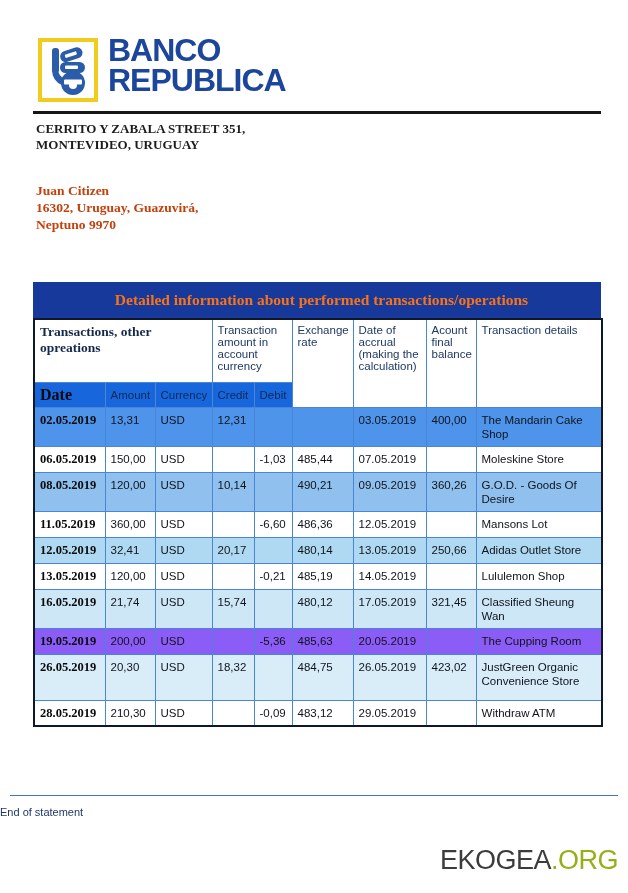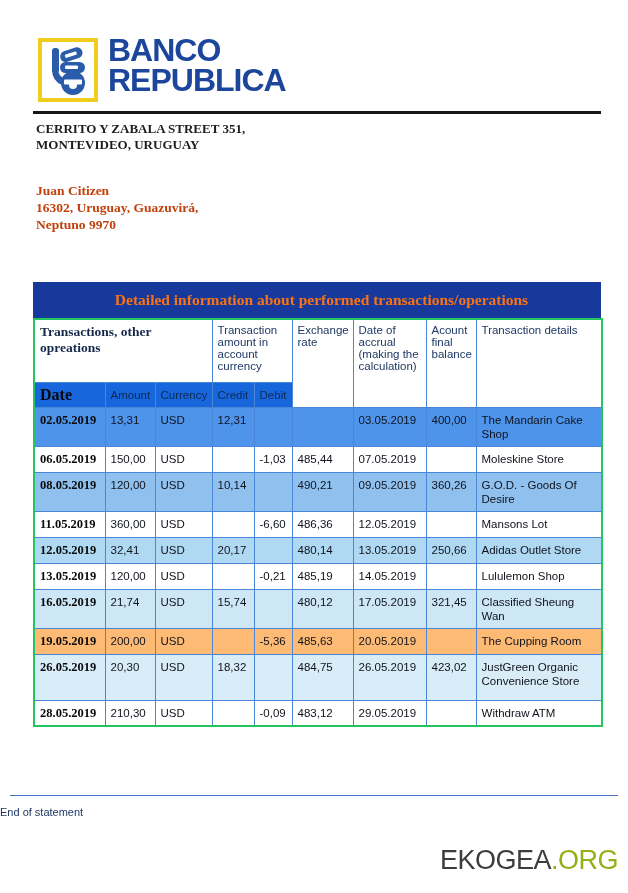--- a/index.html
+++ b/index.html
@@ -34,21 +34,21 @@
   
   .stmt { position:absolute; left:33px; top:282px; width:568px; }
   .stmt-title {
     height:36px; line-height:36px; padding-left:9px; box-sizing:border-box;
     color:#f97316; font-family:"Liberation Serif", serif; font-weight:bold;
     font-size:15.5px;
     text-align:center;
   }
   table.stmt-table { border-collapse:collapse; width:568px; table-layout:fixed; }
   .stmt-table th, .stmt-table td { border:1.5px solid #4A86D8; box-sizing:border-box; }
-  .stmt-table { border:2px solid #22c55e; }
+  .stmt-table { border:2px solid #0f172a; }
   .stmt-table th {
     background:transparent; color:#1F3864; font-weight:normal;
     font-size:11.5px; text-align:left; vertical-align:top; padding:4px 5px;
   }
   tr.hdr-1 { height:63px; background:#ffffff; }
   th.group-main {
     font-family:"Liberation Serif", serif; font-weight:bold;
     font-size:13.5px; color:#14294A;
   }
   tr.hdr-2 { height:20px; }
@@ -223,21 +223,21 @@
           <td class="c-date">16.05.2019</td>
           <td>21,74</td>
           <td>USD</td>
           <td>15,74</td>
           <td></td>
           <td>480,12</td>
           <td>17.05.2019</td>
           <td>321,45</td>
           <td>Classified Sheung Wan</td>
         </tr>
-        <tr class="row-std" style="background-color: #fdba74; padding-left: 6px;">
+        <tr class="row-std" style="background-color: #8b5cf6; padding-left: 6px;">
           <td class="c-date">19.05.2019</td>
           <td>200,00</td>
           <td>USD</td>
           <td></td>
           <td>-5,36</td>
           <td>485,63</td>
           <td>20.05.2019</td>
           <td></td>
           <td>The Cupping Room</td>
         </tr>

